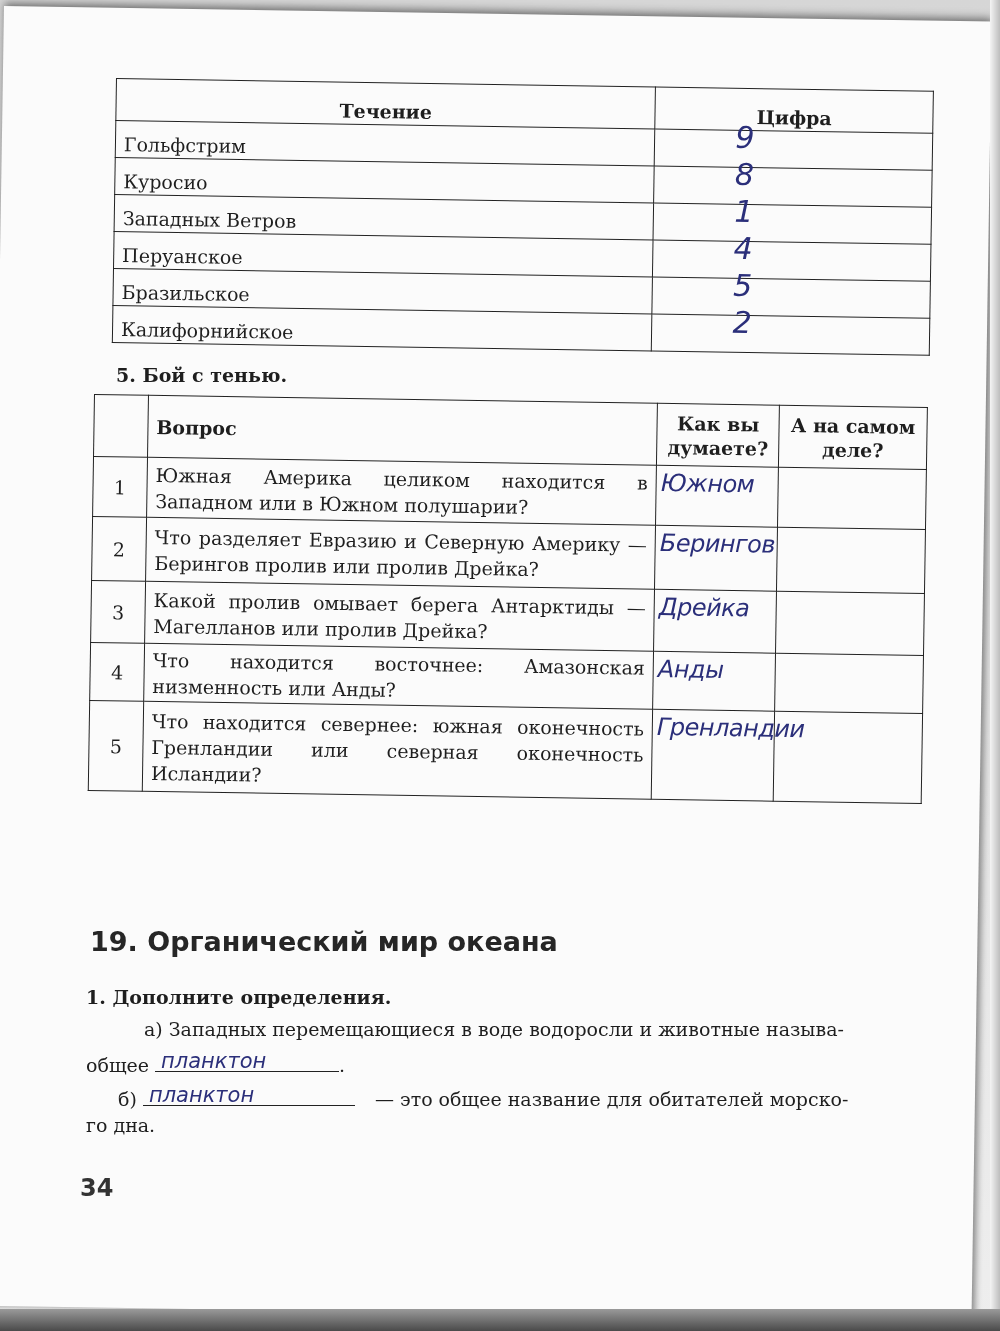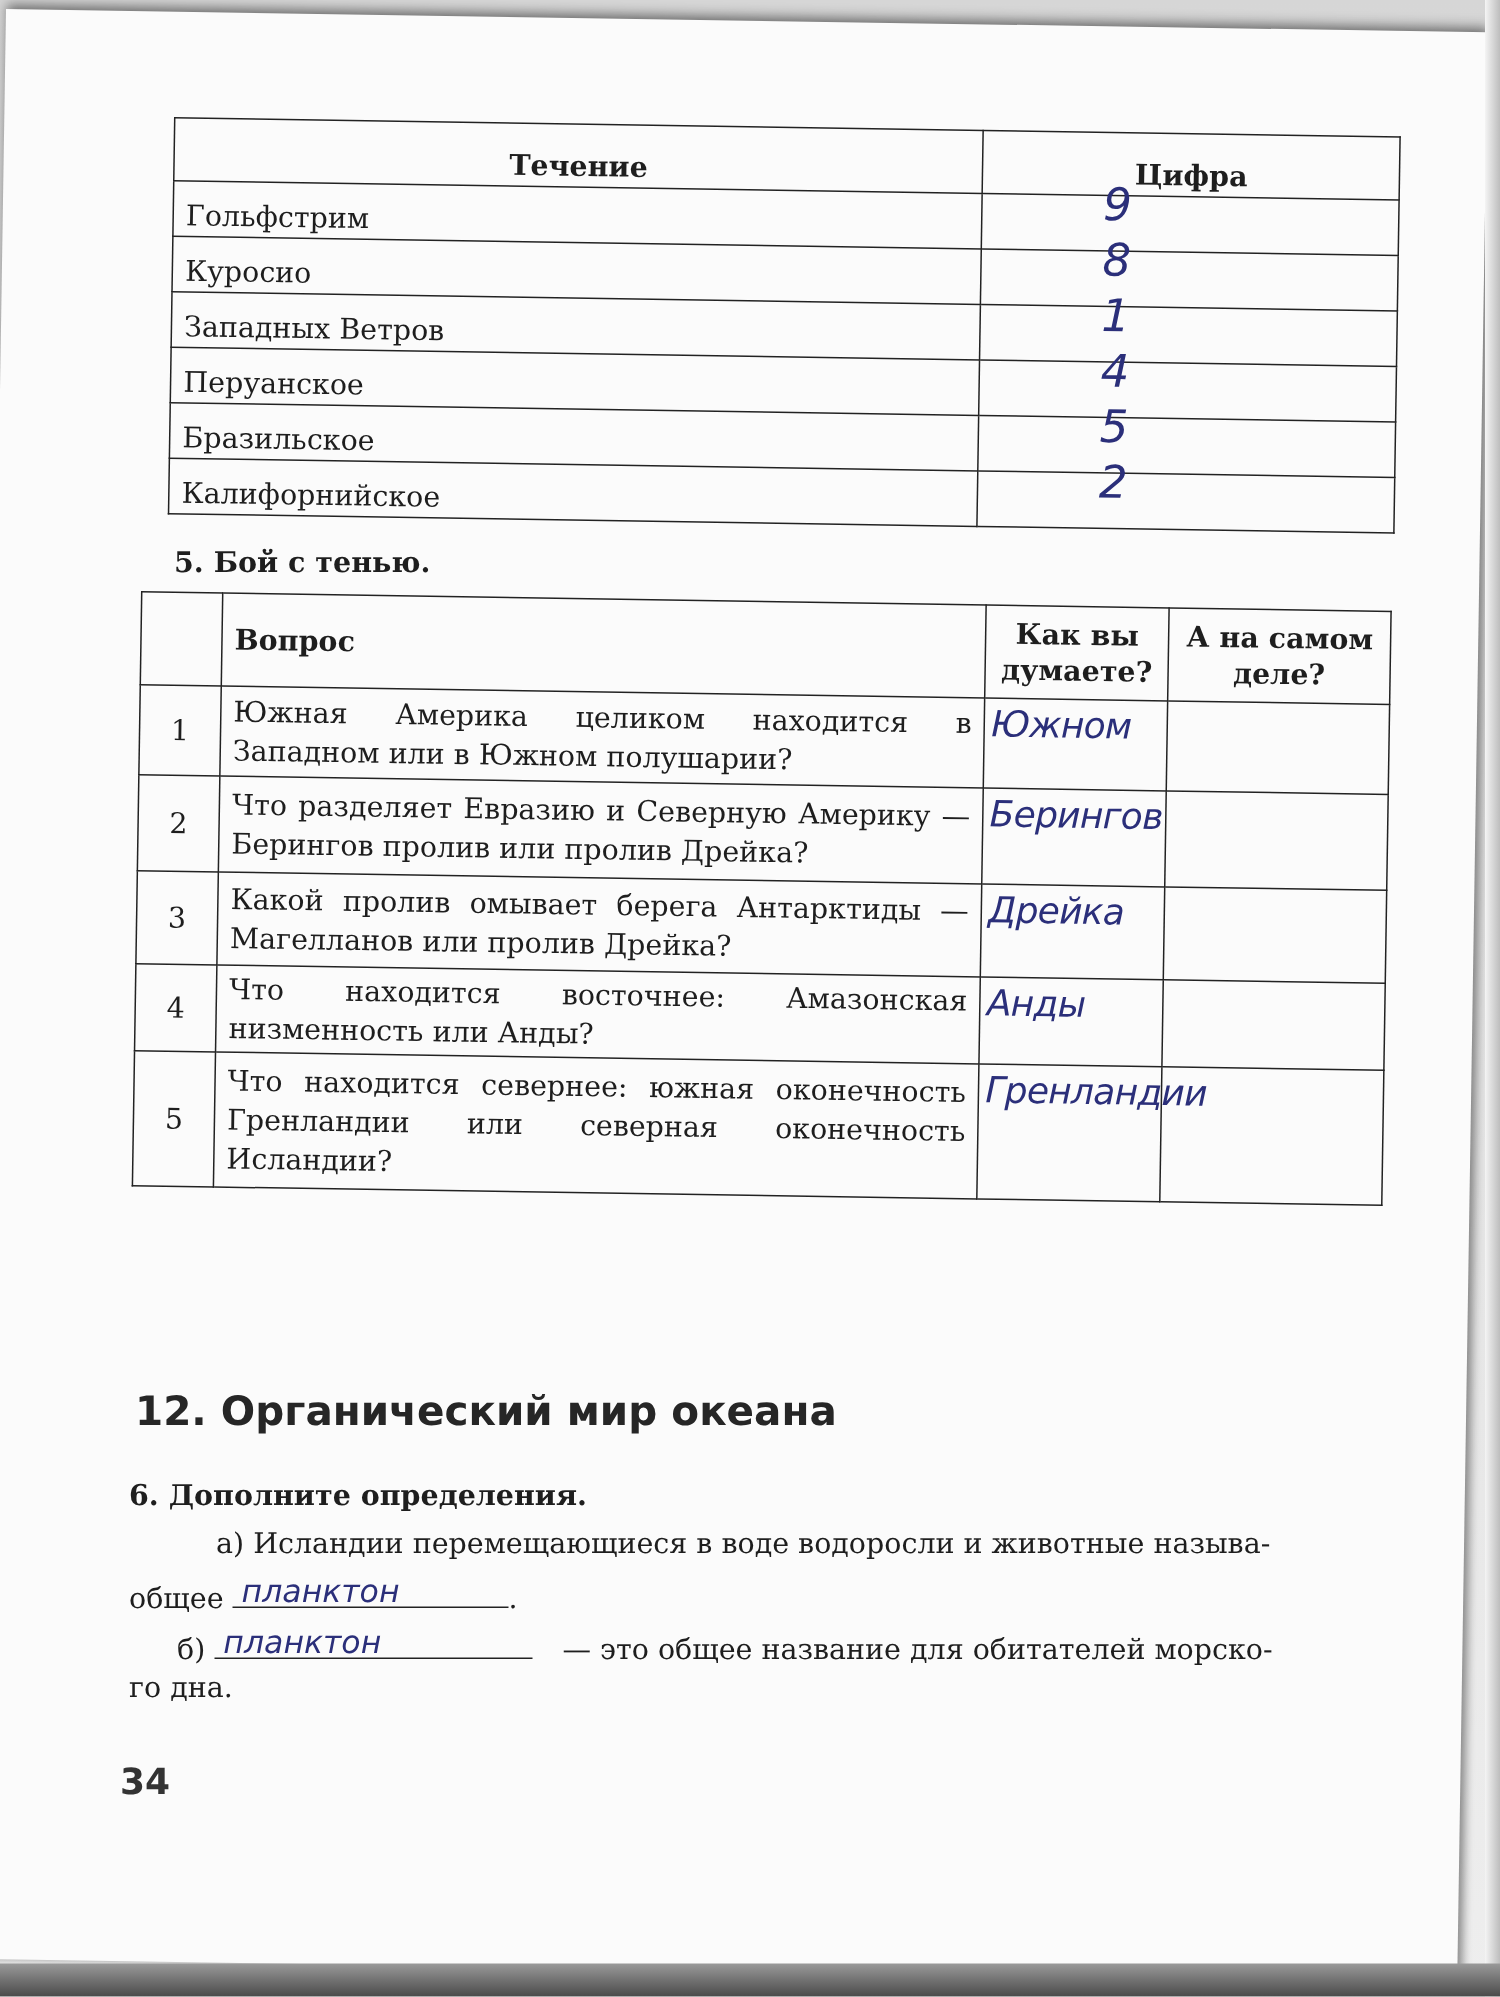--- a/index.html
+++ b/index.html
@@ -229,24 +229,24 @@
       <td class="c-num">5</td>
       <td class="c-q">Что находится севернее: южная оконечность Гренландии или северная оконечность Исландии?</td>
       <td class="c-think">
             <span class="answer hand">Гренландии</span>
           </td>
       <td class="c-real"></td>
     </tr>
   </tbody>
     </table>
 
-  <div class="section-title">12. Органический мир океана</div>
-  <div class="task1-title">6. Дополните определения.</div>
-
-  <div class="line" style="left:144px; top:1018px;">а) Исландии перемещающиеся в воде водоросли и животные называ-</div>
+  <div class="section-title">19. Органический мир океана</div>
+  <div class="task1-title">1. Дополните определения.</div>
+
+  <div class="line" style="left:144px; top:1018px;">а) Западных перемещающиеся в воде водоросли и животные называ-</div>
   <div class="line" style="left:86px; top:1050px;">
     <span>общее</span>
     <span class="blank" style="width:184px;"><span class="fill hand">планктон</span></span><span>.</span>
   </div>
   <div class="line" style="left:118px; top:1084px;">
     <span>б)</span>
     <span class="blank" style="width:212px;"><span class="fill hand">планктон</span></span>
     <span style="margin-left:14px;margin-top:13px;">— это общее название для обитателей морско-</span>
   </div>
   <div class="line" style="left:86px; top:1114px;">го дна.</div>

